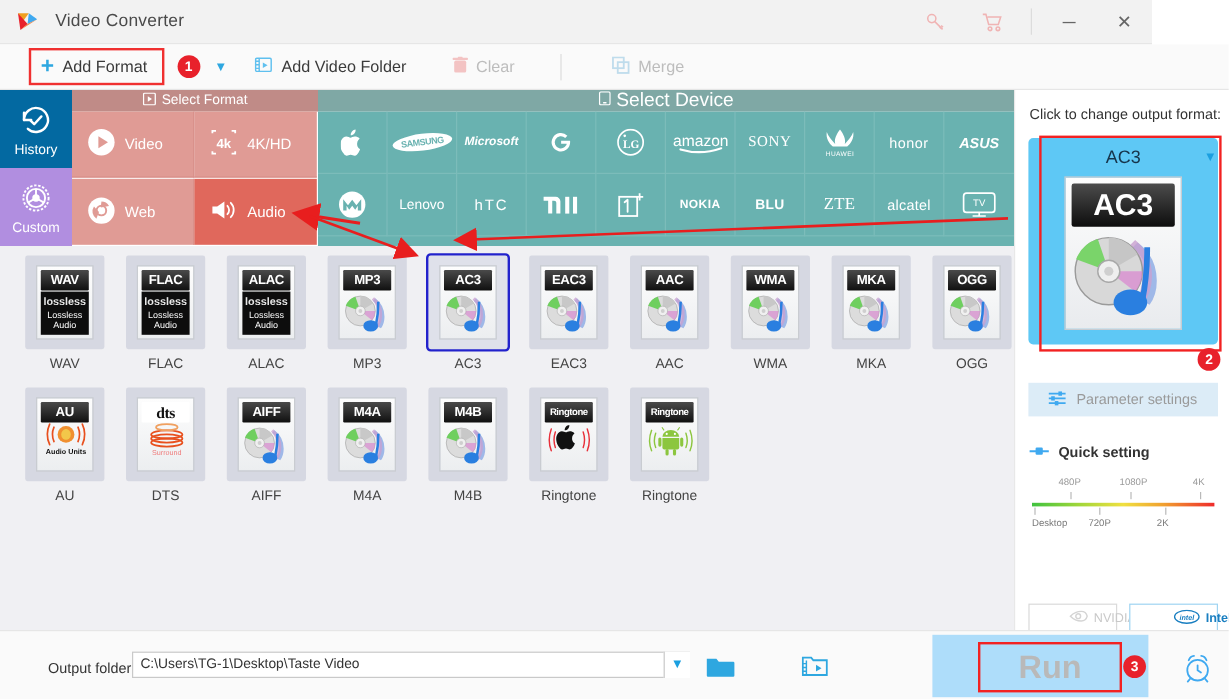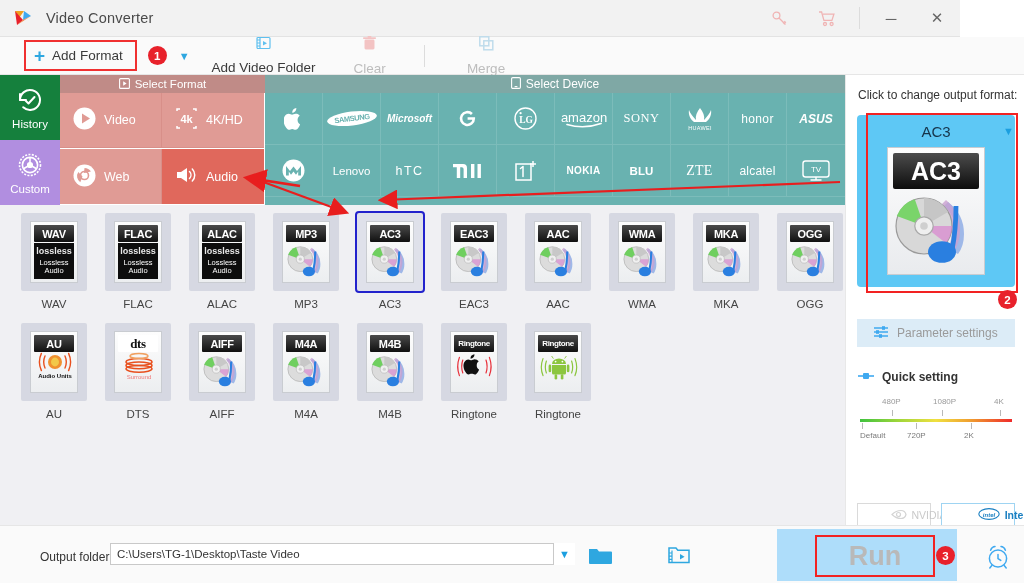--- a/index.html
+++ b/index.html
@@ -42,54 +42,54 @@
     border:2px solid #f03030; background:#fafafa;
   }
   .plus { color:#2ea7e0; font-size:19px; font-weight:700; line-height:1; }
   .badge {
     width:19px; height:19px; border-radius:50%; background:#e8212b;
     color:#fff; font-size:11.5px; font-weight:bold;
     display:flex; align-items:center; justify-content:center;
   }
   .tb-caret { color:#2ea7e0; font-size:11px; margin-left:12px; }
   .tb-item {
-    display:flex; align-items:center; gap:7px; font-size:13.5px; color:#3a3a3a;flex-direction:column;
+    display:flex; align-items:center; gap:7px; font-size:13.5px; color:#3a3a3a;
   }
   .tb-item.dim { color:#bdbdbd; }
   .vsep { width:1px; height:22px; background:#dcdcdc; }
 
   
   .rail { position:absolute; left:0; top:75px; width:60px; height:130px; }
   .rail-item {
     width:60px; height:65px; display:flex; flex-direction:column;
     align-items:center; justify-content:center; gap:1px;
     color:#ffffff; font-size:11.5px;
   }
-  .rail-history { background:#15803d; }
+  .rail-history { background:#0369a1; }
   .rail-custom  { background:#b18ee0; }
 
   
   .cat-head {
     position:absolute; left:60px; top:75px; width:205px; height:18px;
     background:#c08b87; color:#fff; font-size:11.5px;
     display:flex; align-items:center; justify-content:center; gap:5px;
   }
   .cat-grid { position:absolute; left:60px; top:93px; width:205px; height:112px; }
   .cat-cell {
     position:absolute; width:102px; height:55px;
     display:flex; align-items:center; justify-content:flex-start; gap:8px;
     padding-left:13px; color:#ffffff; font-size:12.5px;
     background:#e09b95; border-right:1px solid #d88f89; border-bottom:1px solid #d88f89;
   }
   .cat-cell.sel { background:#e0685c; }
 
   
   .dev-head {
     position:absolute; left:265px; top:75px; width:580px; height:18px;
-    background:#7fa8a5; color:#fff; font-size:12px;
+    background:#7fa8a5; color:#fff; font-size:16px;
     display:flex; align-items:center; justify-content:center; gap:5px;
   }
   .dev-grid {
     position:absolute; left:265px; top:93px; width:580px; height:112px;
     display:grid; grid-template-columns:repeat(10,58px); grid-template-rows:52px 52px;
     background:#69b2b0;
   }
   .dev-cell {
     display:flex; align-items:center; justify-content:center;
     color:#ffffff; border-right:1px solid #7cbcba; border-bottom:1px solid #7cbcba;
@@ -855,21 +855,21 @@
       <div class="s-top" style="left:22px">480P</div>
       <div class="s-top" style="left:73px">1080P</div>
       <div class="s-top" style="left:134px">4K</div>
       <div class="s-tick" style="left:32px;top:13px"></div>
       <div class="s-tick" style="left:82px;top:13px"></div>
       <div class="s-tick" style="left:140px;top:13px"></div>
       <div class="slider-bar"></div>
       <div class="s-tick" style="left:2px;top:26px"></div>
       <div class="s-tick" style="left:56px;top:26px"></div>
       <div class="s-tick" style="left:111px;top:26px"></div>
-      <div class="s-bot" style="left:0">Default</div>
+      <div class="s-bot" style="left:0">Desktop</div>
       <div class="s-bot" style="left:47px">720P</div>
       <div class="s-bot" style="left:104px">2K</div>
     </div>
 
 
     <div class="gpu-row">
       <div class="gpu">
         <span>
           <svg width="17" height="11" viewBox="0 0 17 11" fill="none" stroke="#d4d4d4" stroke-width="1.2">
             <path d="M2 5.5 q4-4 9-4 q4 0 5 4 q-1 4 -5 4 q-5 0 -9 -4z"></path>

